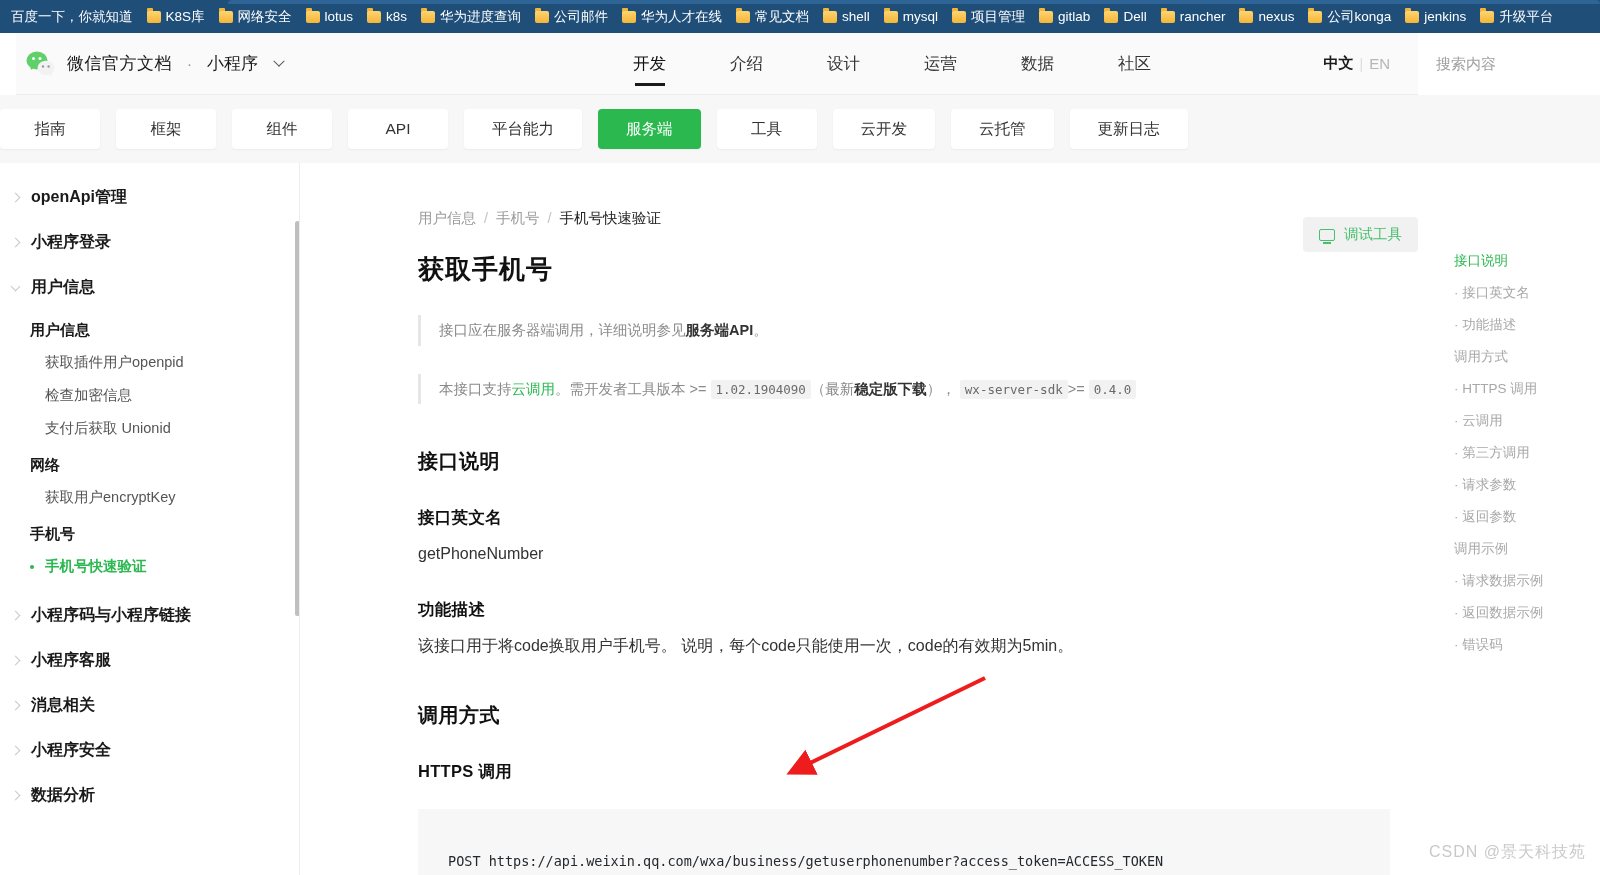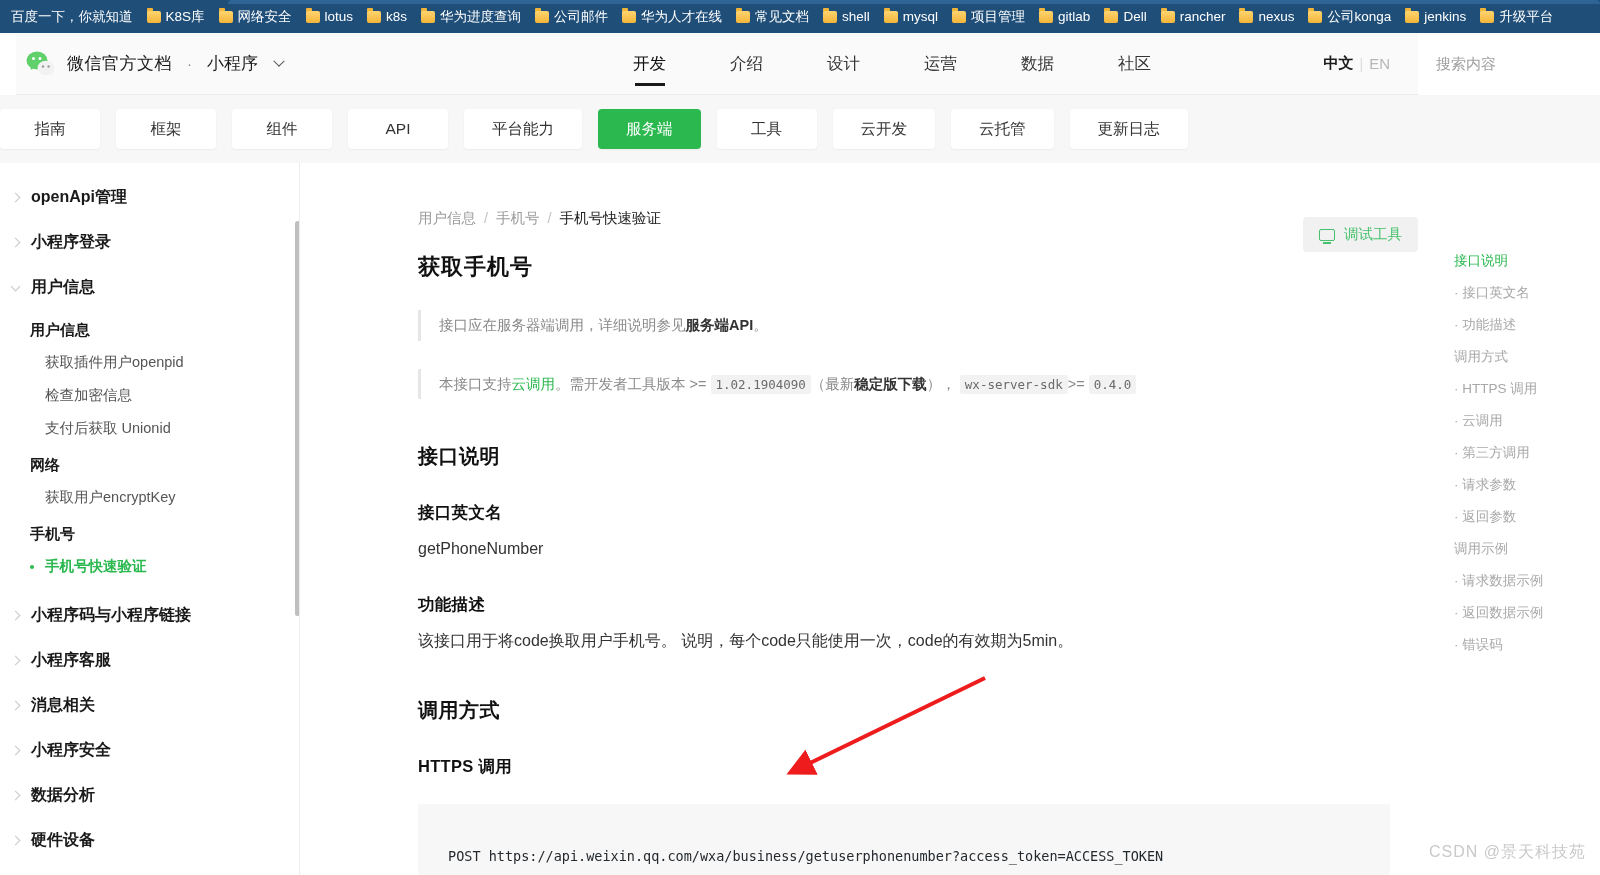--- a/index.html
+++ b/index.html
@@ -265,21 +265,21 @@
     font-size: 14.5px;
     color: #9b9b9b;
     margin-bottom: 24px;
   }
   #breadcrumb .crumb { cursor: pointer; }
   #breadcrumb .sep { margin: 0 8px; color: #c3c3c3; }
   #breadcrumb .crumb.current { color: #222; }
 
   #doc-title-row { display: flex; align-items: flex-start; }
   #doc-title {
-    font-size: 22px;
+    font-size: 26px;
     font-weight: bold;
     color: #111;
     letter-spacing: 1px;
   }
   #debug-tool-btn {
     position: absolute;
     right: 182px;
     top: 54px;
     background: #f1f1f1;
     border-radius: 4px;
@@ -568,24 +568,20 @@
           <span class="side-group-label">消息相关</span>
         </div>
         <div class="side-group">
           <span class="chev"></span>
           <span class="side-group-label">小程序安全</span>
         </div>
         <div class="side-group">
           <span class="chev"></span>
           <span class="side-group-label">数据分析</span>
         </div>
-        <div class="side-group">
-          <span class="chev"></span>
-          <span class="side-group-label">硬件设备</span>
-        </div>
         <div class="side-group"></div>
       </div>
     <div id="sidebar-scrollbar"></div>
   </div>
 
   <div id="doc">
     <div id="breadcrumb"><span class="crumb">用户信息</span><span class="sep">/</span><span class="crumb">手机号</span><span class="sep">/</span><span class="crumb current">手机号快速验证</span></div>
 
     <div id="doc-title-row">
       <h1 id="doc-title">获取手机号</h1>

